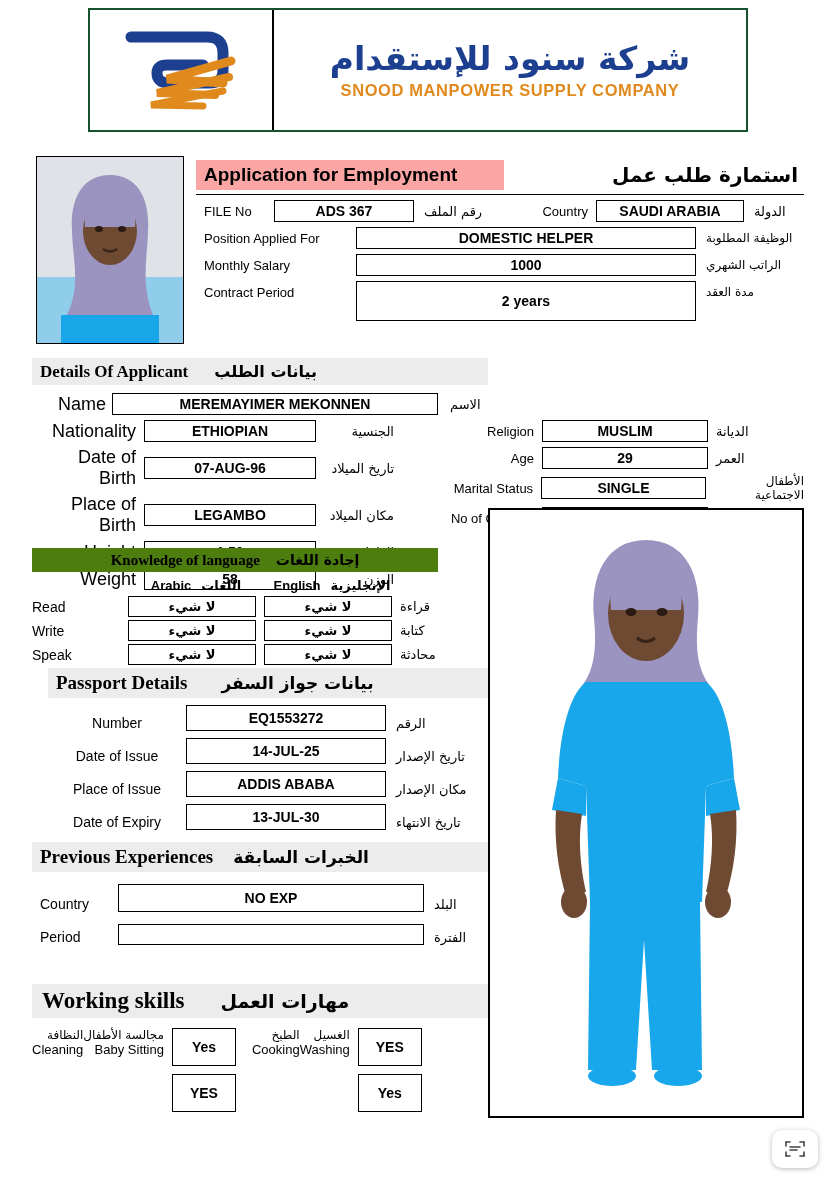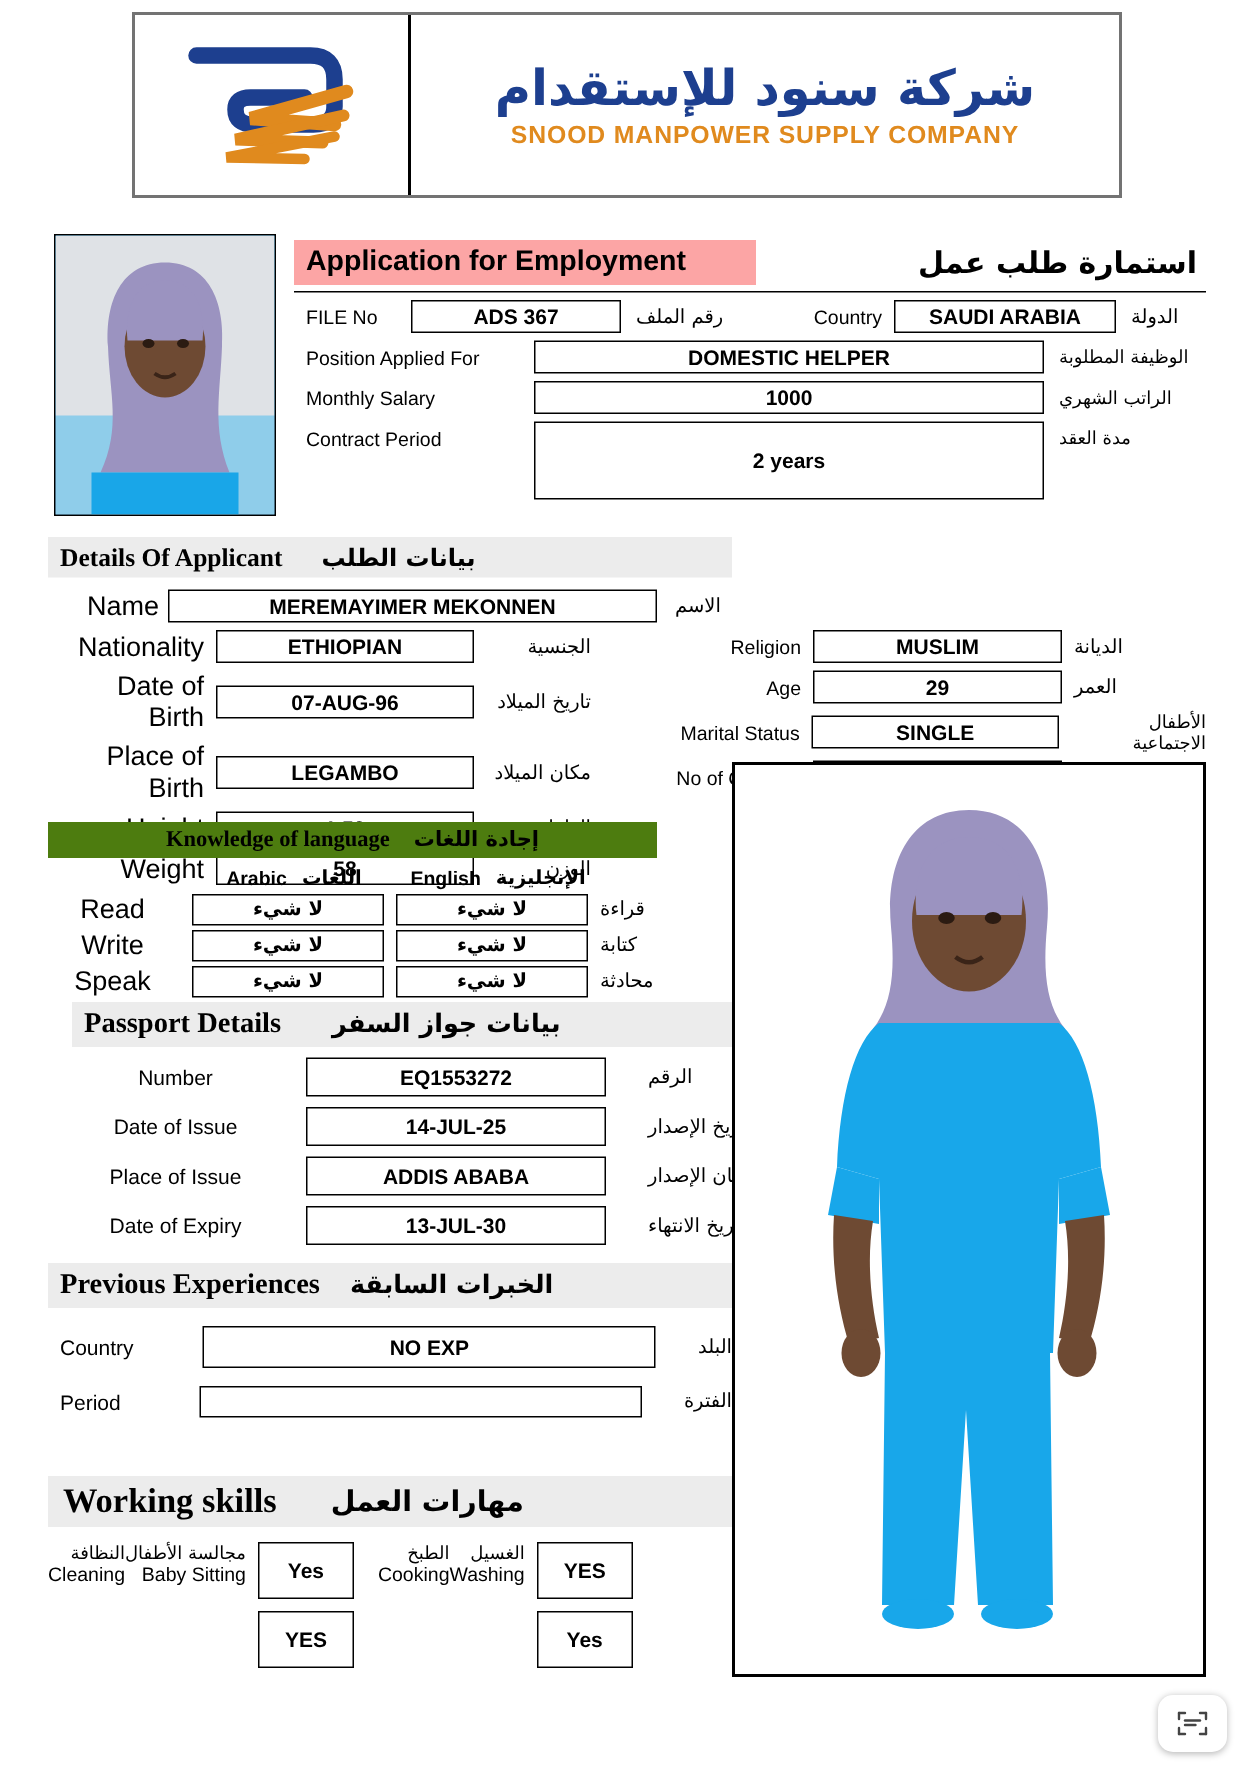--- a/index.html
+++ b/index.html
@@ -14,21 +14,21 @@
     overflow: hidden;
   }
 
   .page { position: relative; width: 836px; height: 1182px; }
 
   
   .header {
     position: absolute;
     left: 88px; top: 8px;
     width: 660px; height: 124px;
-    border: 2px solid #737373;
+    border: 2px solid #14532d;
     display: flex;
     background: #fff;
   }
   .header-logo {
     width: 184px;
     border-right: 2px solid #000;
     display: flex; align-items: center; justify-content: center;
   }
   .header-text {
     flex: 1;
@@ -139,28 +139,28 @@
 
   
   .lang { position: absolute; left: 32px; top: 548px; width: 406px; }
   .lang-bar { background: #4d7c0f; height: 24px; display: flex; align-items: center; justify-content: center; }
   .lang-bar-en { font-family: "Liberation Serif", serif; font-weight: bold; font-size: 15px; }
   .lang-bar-ar { font-family: "DejaVu Sans", sans-serif; font-weight: bold; font-size: 14px; margin-left: 16px; direction: rtl; }
   .lang-head { display: flex; margin-top: 6px; }
   .lang-head .sp { width: 96px; }
   .lang-head .cell { width: 136px; text-align: center; font-size: 13px; font-weight: bold; display: flex; justify-content: center; gap: 10px;}
   .lang-row { display: flex; margin-top: 3px; align-items: center; }
-  .lang-row .rl { width: 96px; text-align: center; padding-right: 10px; font-size: 18px; }
+  .lang-row .rl { width: 96px; text-align: left; padding-right: 10px; font-size: 14px; }
   .lang-cell { width: 128px; border: 1px solid #000; text-align: center; font-size: 13px; font-weight: bold; padding: 2px 0; font-family: "DejaVu Sans", sans-serif; direction: rtl; }
   .lang-sp { width: 8px; }
   .lang-ar-side { font-size: 13px; padding-left: 8px; font-family: "DejaVu Sans", sans-serif; direction: rtl; }
 
   
   .passport { position: absolute; left: 48px; top: 668px; width: 456px; }
-  .p-row { display: flex; align-items: center; margin-top: 7px; gap: 18px; }
+  .p-row { display: flex; align-items: flex-end; margin-top: 7px; }
   .p-lbl { width: 138px; text-align: center; font-size: 14px; }
   .p-val { width: 200px; }
   .p-ar { font-size: 13px; padding-left: 10px; font-family: "DejaVu Sans", sans-serif; direction: rtl; }
 
   
   .prev { position: absolute; left: 32px; top: 842px; width: 456px; }
 
   
   .skills { position: absolute; left: 32px; top: 984px; width: 456px; }
   .skills-bar { background: #ececec; height: 34px; display: flex; align-items: center; }
@@ -251,21 +251,21 @@
     </div>
 
     <div class="row">
       <div class="lbl-en" style="width:160px">Monthly Salary</div>
       <div class="val-box" style="width:340px">1000</div>
       <div class="lbl-ar arw" style="flex:1;padding-left:10px;text-align:left;font-size:12px">الراتب الشهري</div>
     </div>
 
     <div class="row" style="align-items:flex-start">
       <div class="lbl-en" style="width:160px;padding-top:4px">Contract Period</div>
-      <div class="val-box" style="width:340px;height:52px;display:flex;align-items:center;justify-content:center">2 years</div>
+      <div class="val-box" style="width:340px;height:40px;display:flex;align-items:center;justify-content:center">2 years</div>
       <div class="lbl-ar arw" style="flex:1;padding-left:10px;text-align:left;font-size:12px;padding-top:4px">مدة العقد</div>
     </div>
   </div>
 
   <div class="details">
     <div class="section-bar">
       <div class="section-en">Details Of Applicant</div>
       <div class="section-ar">بيانات الطلب</div>
     </div>
 

